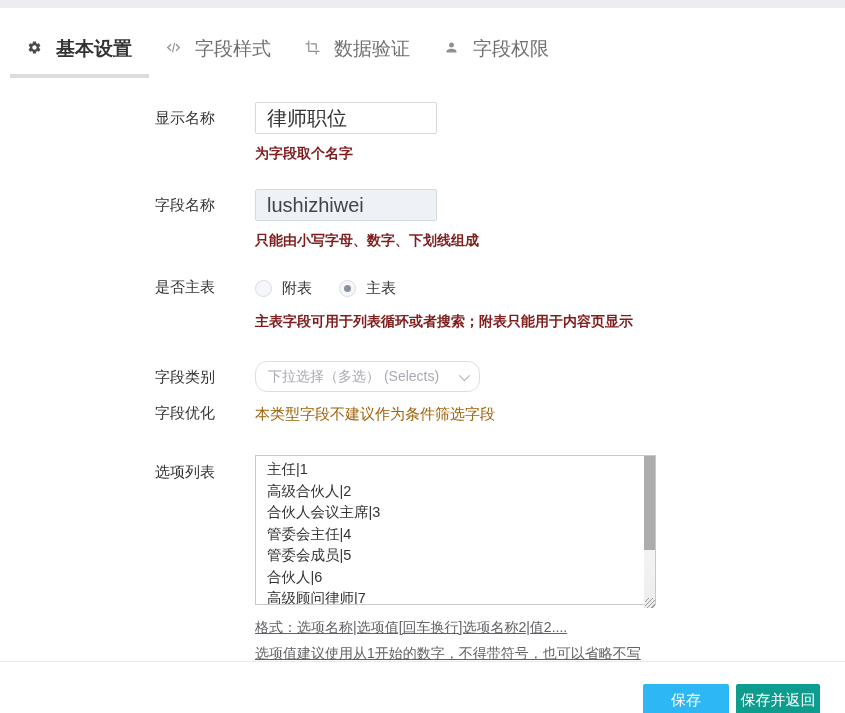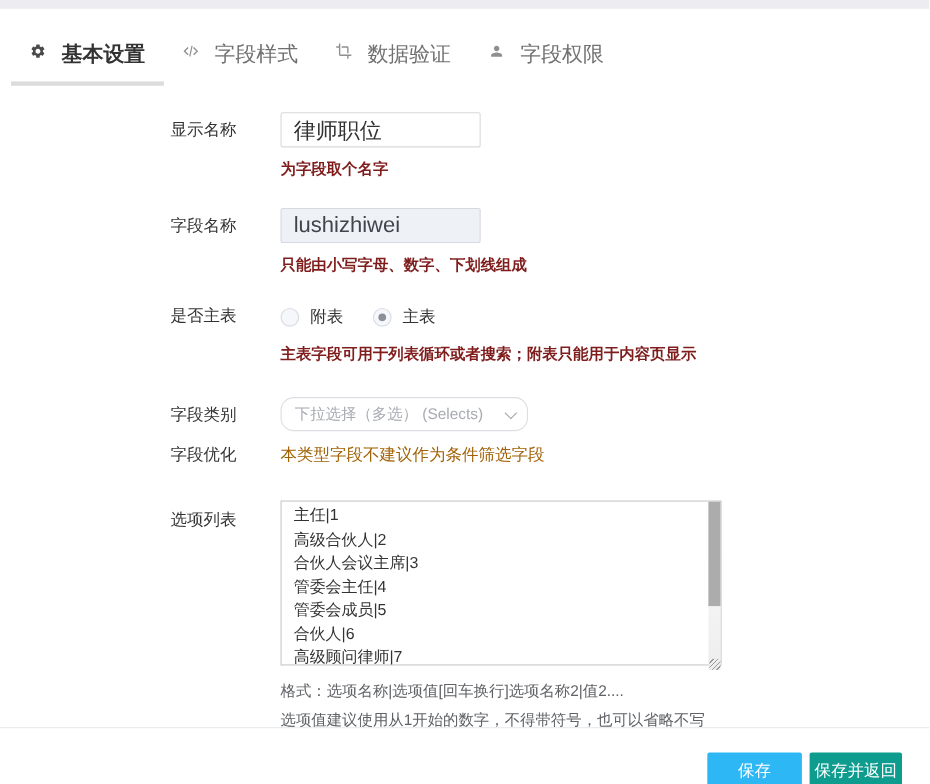--- a/index.html
+++ b/index.html
@@ -26,21 +26,21 @@
   .tab.active svg { fill: #4a4a4a; }
 
   
   .form { padding: 24px 0 0 155px; }
   .row { display: flex; margin-bottom: 26px; }
   .row-label { width: 100px; flex: none; font-size: 15px; color: #333; }
   .pt7 { padding-top: 7px; }
   .pt2 { padding-top: 2px; }
   .pt8 { padding-top: 8px; }
   .hint { margin-top: 9px; font-size: 14px; color: #7f1d1d; line-height: 20px; font-weight: bold; }
-  .hint-dark { font-size: 14px; color: #606266; line-height: 22px; }
+  .hint-dark { font-size: 14px; color: #606266; line-height: 22px; text-decoration: underline; }
 
   .text-input {
     width: 182px; height: 32px; border: 1px solid #d9d9d9; border-radius: 2px;
     padding: 0 11px; font-size: 20px; color: #333; outline: none;
     font-family: "Liberation Sans", "DejaVu Sans", sans-serif; background: #fff;
   }
   .text-input.disabled { background: #eef1f6; border-color: #d5dae2; color: #41444b; }
 
   
   .radio-group { display: flex; align-items: center; padding-top: 3px; }

